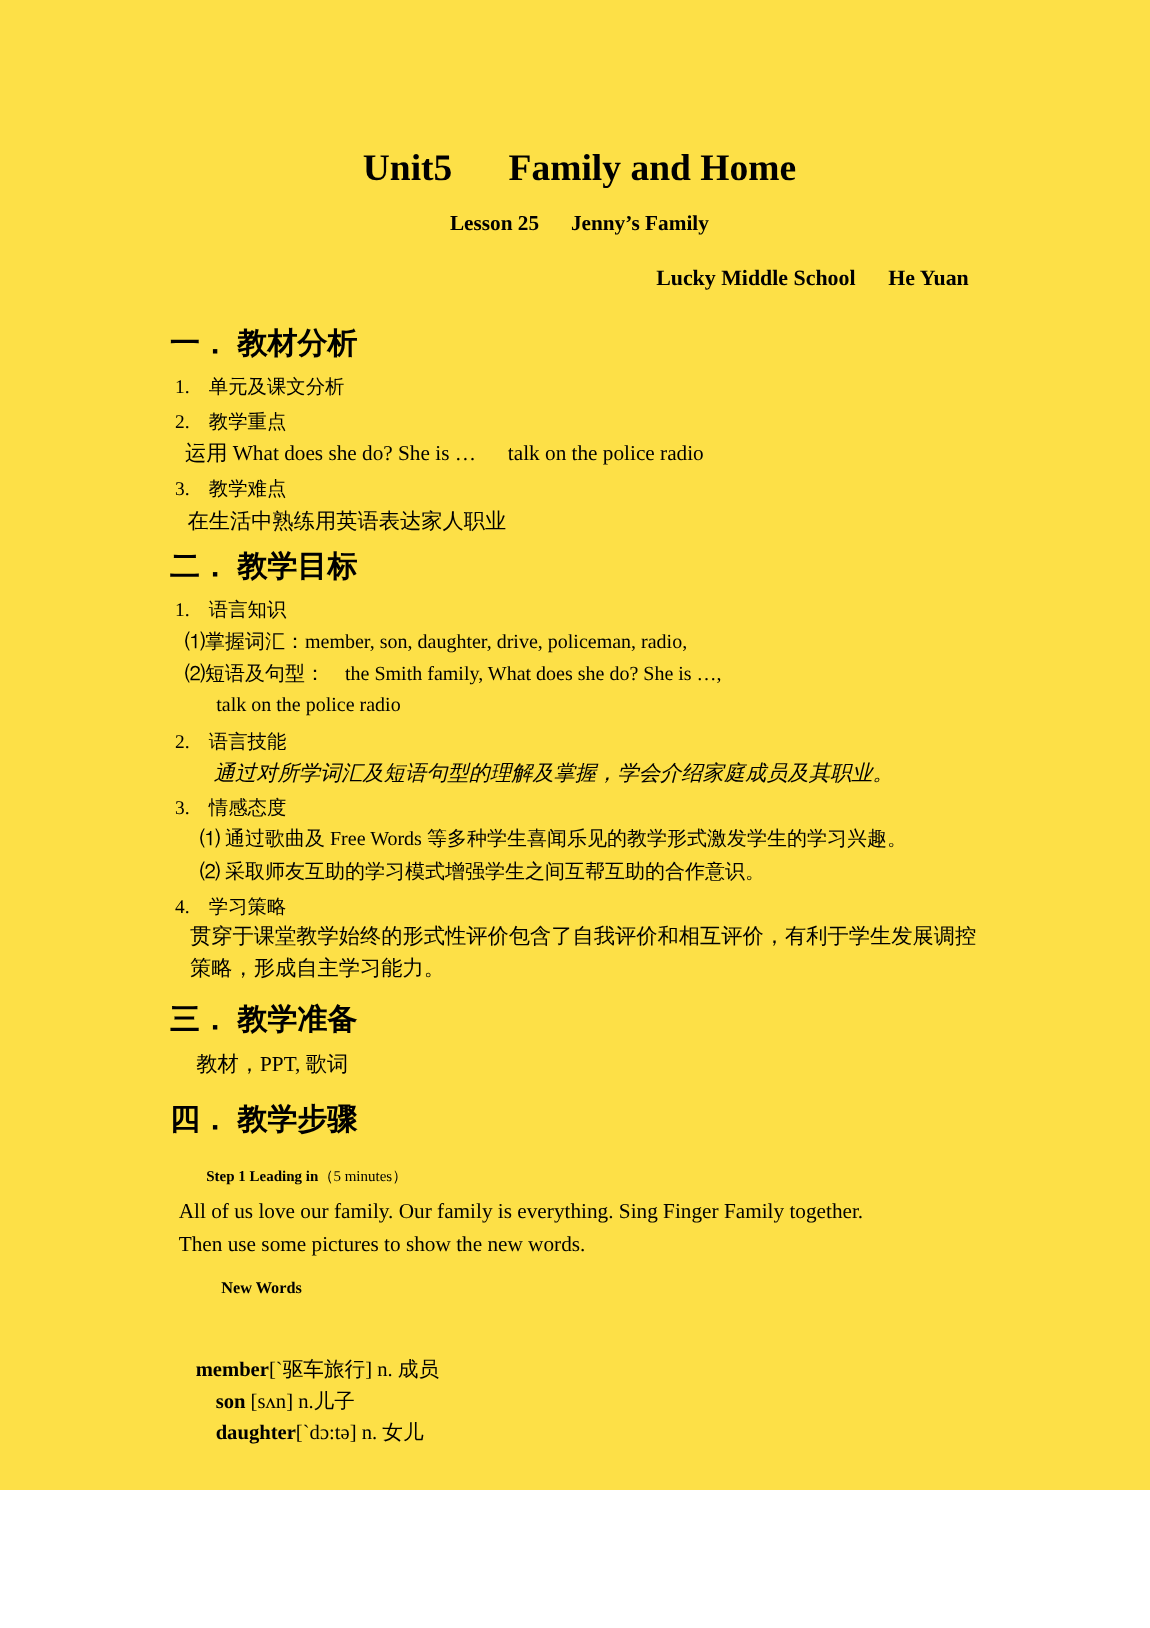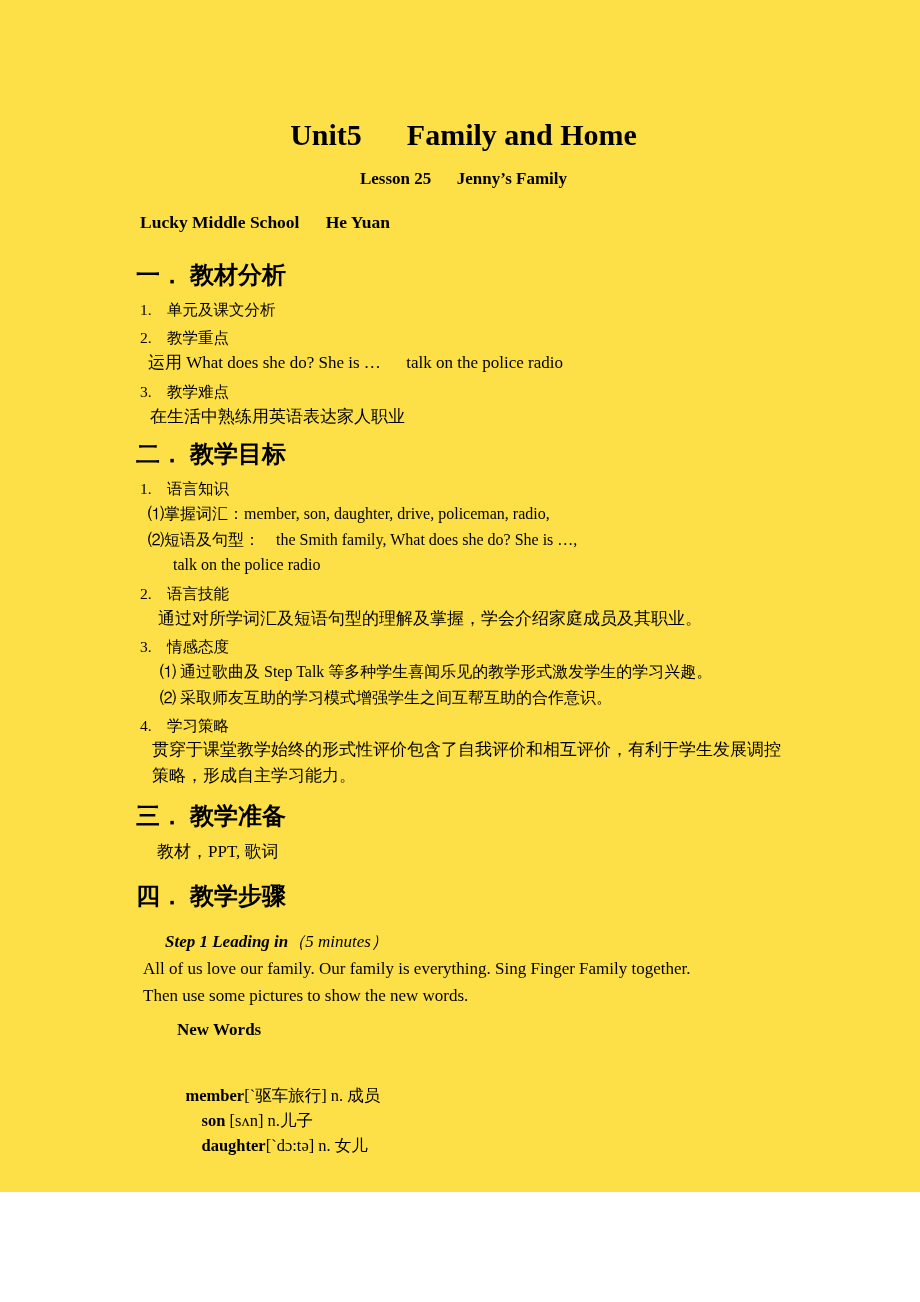--- a/index.html
+++ b/index.html
@@ -8,21 +8,21 @@
     width:920px; height:1192px;
     background:#fde047; color:#000000;
     box-sizing:border-box;
     padding:116px 133px 0 140px;
     overflow:hidden;
     font-family:"Liberation Serif","DejaVu Serif",serif;
   }
   .pre { white-space:pre-wrap; }
   .t-unit   { font-size:30px; line-height:38px; font-weight:bold; text-align:center; margin:0 0 10px 0; }
   .t-lesson { font-size:17px; line-height:30px; font-weight:bold; text-align:center; margin:0 0 16px 0; }
-  .t-school { font-size:17.5px; line-height:24px; font-weight:bold; text-align:left; margin:0; }
+  .t-school { font-size:17.5px; line-height:24px; font-weight:bold; text-align:right; margin:12px; }
 
   .sec-head {
     display:flex; font-weight:bold; font-size:24px; line-height:34px;
     margin:18px 0 6px -4px;
     font-family:"Liberation Sans","DejaVu Sans",sans-serif;
   }
   .sec-head .sec-num { width:54px; flex:none; }
   .mt-sec1 { margin-top:24px; }
   .mt-sec2 { margin-top:8px; }
   .mt-sec3 { margin-top:10px; }
@@ -30,35 +30,35 @@
 
   .item { display:flex; font-size:15.5px; line-height:24px; margin-top:4px; }
   .item .no { width:27px; flex:none; }
   .body  { font-size:17px; line-height:25.5px; white-space:pre-wrap; }
   .indent-para { text-indent:2em; }
 
   .ml3  { margin-left:3px; }
   .ml8  { margin-left:8px; }
   .ml10 { margin-left:10px; }
   .ml12 { margin-left:12px;font-family:Liberation Mono, monospace; }
-  .ml14 { margin-left:18px; }
+  .ml14 { margin-left:31px;font-style:italic; }
   .ml17 { margin-left:17px; }
   .ml20 { margin-left:20px; }
   .ml33 { margin-left:33px; }
   .sub  { font-size:16px; line-height:25.5px; white-space:pre-wrap; }
 
-  .step-title { margin:16px 0 0 25px; font-size:17px; line-height:25px;font-style:italic; }
+  .step-title { margin:16px 0 0 25px; font-size:12px; line-height:25px; }
   .step-title b { font-weight:bold; }
   .step-line  { margin:2px 0 0 3px; font-size:17px; line-height:25px; }
-  .new-words  { margin:9px 0 0 37px; font-size:17px; line-height:25px; font-weight:bold; }
+  .new-words  { margin:9px 0 0 37px; font-size:13px; line-height:25px; font-weight:bold; }
   .word-line  { font-size:16.5px; line-height:25px; white-space:pre-wrap; }
   .wl1 { margin-top:16px; }
   .wl2 { margin-top:12px; }
   .word-entry + .word-entry { margin-left:16px; }
-  .word-entry b { font-weight:bold;margin-left:29px; }
+  .word-entry b { font-weight:bold; }
 </style>
 </head>
 <body>
 
 <div class="page">
 
   <div class="t-unit pre">Unit5      Family and Home</div>
   <div class="t-lesson pre">Lesson 25      Jenny’s Family</div>
   <div class="t-school pre">Lucky Middle School      He Yuan</div>
 
@@ -94,21 +94,21 @@
   <div class="sub ml33">talk on the police radio</div>
   <div class="item">
     <span class="no">2.</span>
     <span>语言技能</span>
   </div>
   <div class="body ml14">通过对所学词汇及短语句型的理解及掌握，学会介绍家庭成员及其职业。</div>
   <div class="item">
     <span class="no">3.</span>
     <span>情感态度</span>
   </div>
-  <div class="sub ml20">⑴ 通过歌曲及 Step Talk 等多种学生喜闻乐见的教学形式激发学生的学习兴趣。</div>
+  <div class="sub ml20">⑴ 通过歌曲及 Free Words 等多种学生喜闻乐见的教学形式激发学生的学习兴趣。</div>
   <div class="sub ml20">⑵ 采取师友互助的学习模式增强学生之间互帮互助的合作意识。</div>
   <div class="item">
     <span class="no">4.</span>
     <span>学习策略</span>
   </div>
   <div class="body ml12">贯穿于课堂教学始终的形式性评价包含了自我评价和相互评价，有利于学生发展调控策略，形成自主学习能力。</div>
 
   <div class="sec-head mt-sec3">
     <span class="sec-num">三．</span>
     <span>教学准备</span>

